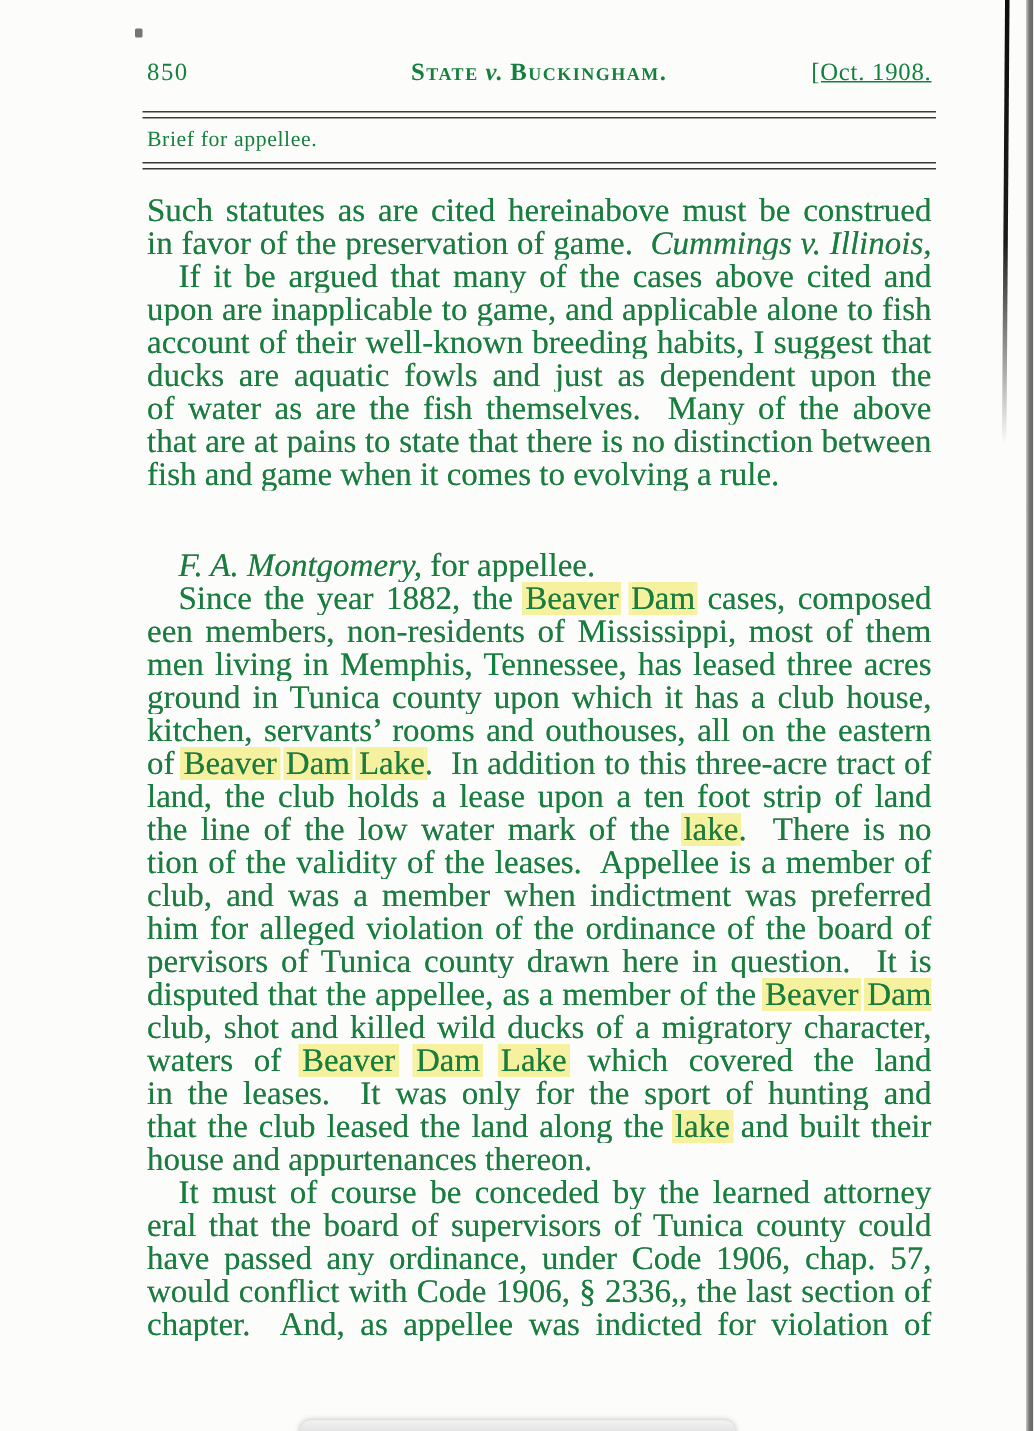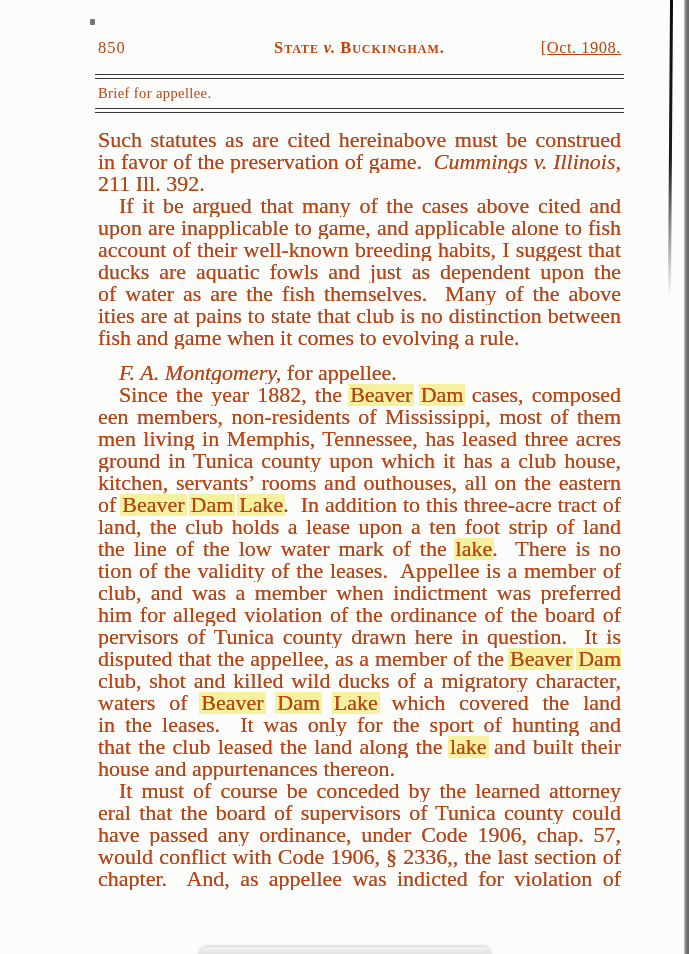--- a/index.html
+++ b/index.html
@@ -3,21 +3,21 @@
 <meta charset="utf-8">
 <style>
   html,body{margin:0;padding:0;}
   body{background:#ffffff;}
   .page{
     position:relative;
     width:689px;height:954px;
     background:#fcfcfb;
     overflow:hidden;
     font-family:"Liberation Serif","DejaVu Serif",serif;
-    color:#c2410c;
+    color:#15803d;
   }
   
   .speck{position:absolute;left:90px;top:19px;width:5px;height:6px;background:#4a4a4a;opacity:.75;border-radius:1px;}
   .scan-line{position:absolute;left:669px;top:-4px;width:2.5px;height:300px;
     background:linear-gradient(to bottom,#0d0d0d 0%,#1c1c1c 55%,rgba(40,40,40,0) 100%);
     transform:rotate(.4deg);}
   .edge-strip{position:absolute;right:0;top:0;width:5px;height:954px;
     background:linear-gradient(to right,#c9c9c9 0%,#757575 45%,#646464 100%);}
   .bottom-bar{position:absolute;left:200px;bottom:-6px;width:290px;height:13px;
     background:linear-gradient(to bottom,#f2f2f2,#d7d7d7);
@@ -29,21 +29,21 @@
   .header-title{position:absolute;left:50%;top:0;transform:translateX(-50%);white-space:nowrap;letter-spacing:.5px;font-weight:bold;}
   .header-date{position:absolute;right:0;top:0;letter-spacing:.5px;text-decoration:underline;}
   .sc{font-variant:small-caps;letter-spacing:1px;}
   .it{font-style:italic;}
   .rule{height:3px;border-top:1.3px solid #3a3a3a;border-bottom:1.3px solid #3a3a3a;margin:0 -3px;}
   .rule-1{margin-top:15px;}
   .rule-2{margin-top:5px;}
   .running-head{margin-top:6px;height:18px;text-align:left;font-size:14.5px;letter-spacing:.4px;}
   .body-text{margin-top:16px;font-size:22px;text-shadow:0 0 .4px rgba(20,20,20,.55);}
   .para{margin:0;}
-  .para.space-before{margin-top:13px;}
+  .para.space-before{margin-top:39px;}
   .line{height:22px;line-height:22px;overflow:hidden;text-align:justify;}
   .line.j::after{content:"";display:inline-block;width:100%;height:0;}
   .line.nj{text-align:left;}
   .line.ind{text-indent:21px;}
   .hl{background:#f5f19e;border-radius:2px;box-shadow:0 0 0 2px #f5f19e;}
 </style>
 </head>
 <body>
 
 <div class="page">
@@ -64,29 +64,28 @@
     <div class="rule rule-1"></div>
 
     <div class="running-head">Brief for appellee.</div>
 
     <div class="rule rule-2"></div>
 
     <div class="body-text" id="body-text">
         <div class="para">
           <div class="line j"><span>Such statutes as are cited hereinabove must be construed strictly</span></div>
           <div class="line j"><span>in favor of the preservation of game.&nbsp; </span><span class="it">Cummings v. Illinois,</span></div>
-          <div class="line nj"><span>211 Ill. 392.</span></div>
         </div>
         <div class="para">
           <div class="line j ind"><span>If it be argued that many of the cases above cited and relied</span></div>
           <div class="line j"><span>upon are inapplicable to game, and applicable alone to fish on</span></div>
           <div class="line j"><span>account of their well-known breeding habits, I suggest that</span></div>
           <div class="line j"><span>ducks are aquatic fowls and just as dependent upon the streams</span></div>
           <div class="line j"><span>of water as are the fish themselves.&nbsp; Many of the above author-</span></div>
-          <div class="line j"><span>ities are at pains to state that club is no distinction between</span></div>
+          <div class="line j"><span>that are at pains to state that there is no distinction between</span></div>
           <div class="line nj"><span>fish and game when it comes to evolving a rule.</span></div>
         </div>
         <div class="para space-before">
           <div class="line nj ind"><span class="it">F. A. Montgomery,</span><span> for appellee.</span></div>
         </div>
         <div class="para">
           <div class="line j ind"><span>Since the year 1882, the </span><span class="hl">Beaver</span><span> </span><span class="hl">Dam</span><span> cases, composed of eight-</span></div>
           <div class="line j"><span>een members, non-residents of Mississippi, most of them gentle-</span></div>
           <div class="line j"><span>men living in Memphis, Tennessee, has leased three acres of</span></div>
           <div class="line j"><span>ground in Tunica county upon which it has a club house,</span></div>

